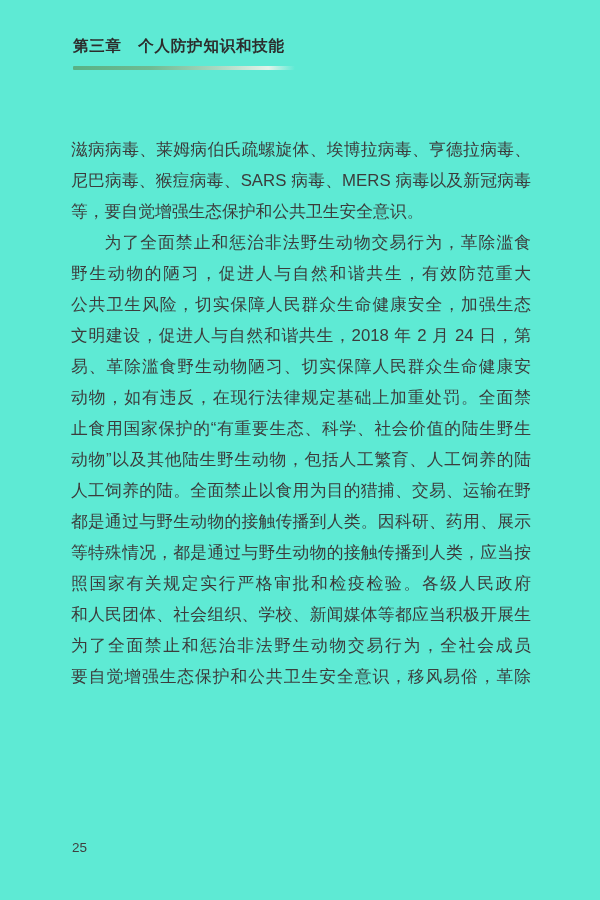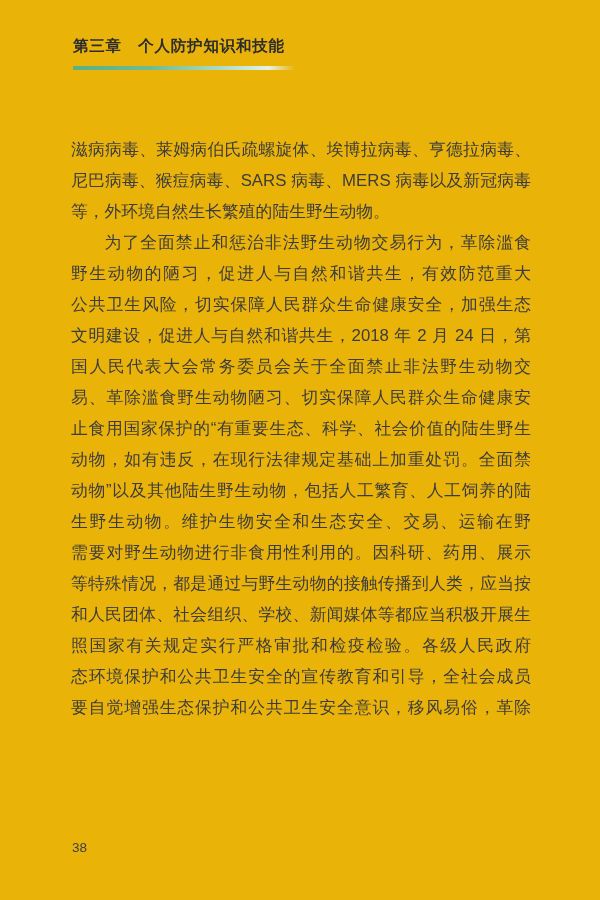--- a/index.html
+++ b/index.html
@@ -6,21 +6,21 @@
   html, body { margin: 0; padding: 0; }
   body {
     width: 600px; height: 900px;
     background: #ffffff;
     font-family: "Liberation Sans", "DejaVu Sans", sans-serif;
     position: relative;
     overflow: hidden;
   }
   .page {
     position: absolute; inset: 0;
-    background: #eab308;
+    background: #5eead4;
   }
   
   .chapter-header {
     position: absolute; left: 73px; top: 36px;
   }
   .chapter-title {
     margin: 0;
     font-size: 15.5px;
     font-weight: 700;
     letter-spacing: 0.8px;
@@ -63,36 +63,35 @@
 
   <header class="chapter-header">
     <h1 class="chapter-title">第三章　个人防护知识和技能</h1>
   </header>
 
   <div class="header-rule"></div>
 
   <main class="body-text">
       <p class="text-line">滋病病毒、莱姆病伯氏疏螺旋体、埃博拉病毒、亨德拉病毒、</p>
       <p class="text-line">尼巴病毒、猴痘病毒、SARS 病毒、MERS 病毒以及新冠病毒</p>
-      <p class="text-line para-end">等，外环境自然生长繁殖的陆生野生动物。</p>
+      <p class="text-line para-end">等，要自觉增强生态保护和公共卫生安全意识。</p>
       <p class="text-line indent">为了全面禁止和惩治非法野生动物交易行为，革除滥食</p>
       <p class="text-line">野生动物的陋习，促进人与自然和谐共生，有效防范重大</p>
       <p class="text-line">公共卫生风险，切实保障人民群众生命健康安全，加强生态</p>
       <p class="text-line">文明建设，促进人与自然和谐共生，2018 年 2 月 24 日，第</p>
-      <p class="text-line">国人民代表大会常务委员会关于全面禁止非法野生动物交</p>
       <p class="text-line">易、革除滥食野生动物陋习、切实保障人民群众生命健康安</p>
+      <p class="text-line">动物，如有违反，在现行法律规定基础上加重处罚。全面禁</p>
       <p class="text-line">止食用国家保护的“有重要生态、科学、社会价值的陆生野生</p>
-      <p class="text-line">动物，如有违反，在现行法律规定基础上加重处罚。全面禁</p>
       <p class="text-line">动物”以及其他陆生野生动物，包括人工繁育、人工饲养的陆</p>
-      <p class="text-line">生野生动物。维护生物安全和生态安全、交易、运输在野</p>
-      <p class="text-line">需要对野生动物进行非食用性利用的。因科研、药用、展示</p>
+      <p class="text-line">人工饲养的陆。全面禁止以食用为目的猎捕、交易、运输在野</p>
+      <p class="text-line">都是通过与野生动物的接触传播到人类。因科研、药用、展示</p>
       <p class="text-line">等特殊情况，都是通过与野生动物的接触传播到人类，应当按</p>
+      <p class="text-line">照国家有关规定实行严格审批和检疫检验。各级人民政府</p>
       <p class="text-line">和人民团体、社会组织、学校、新闻媒体等都应当积极开展生</p>
-      <p class="text-line">照国家有关规定实行严格审批和检疫检验。各级人民政府</p>
-      <p class="text-line">态环境保护和公共卫生安全的宣传教育和引导，全社会成员</p>
+      <p class="text-line">为了全面禁止和惩治非法野生动物交易行为，全社会成员</p>
       <p class="text-line">要自觉增强生态保护和公共卫生安全意识，移风易俗，革除</p>
     </main>
 
   <footer>
-    <span class="page-number">38</span>
+    <span class="page-number">25</span>
   </footer>
 
 </div>
 
 </body></html>

